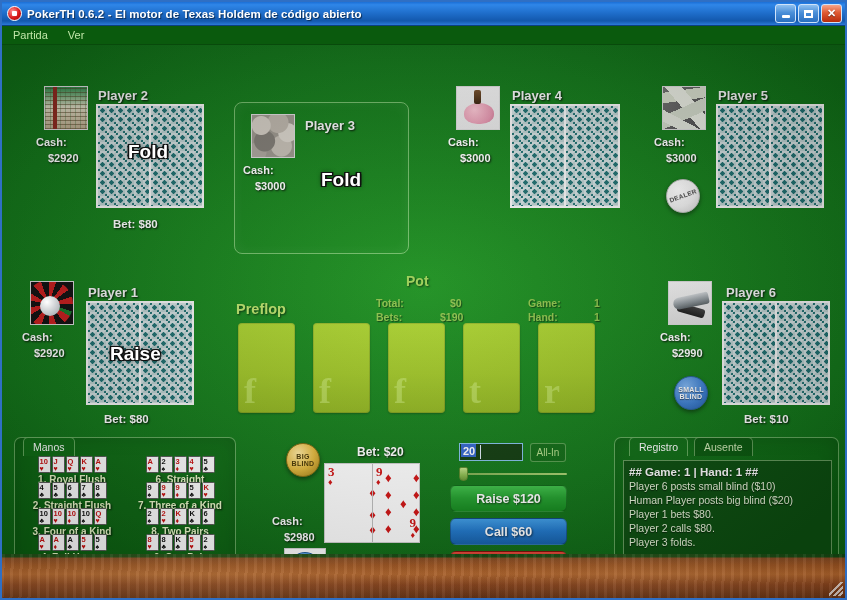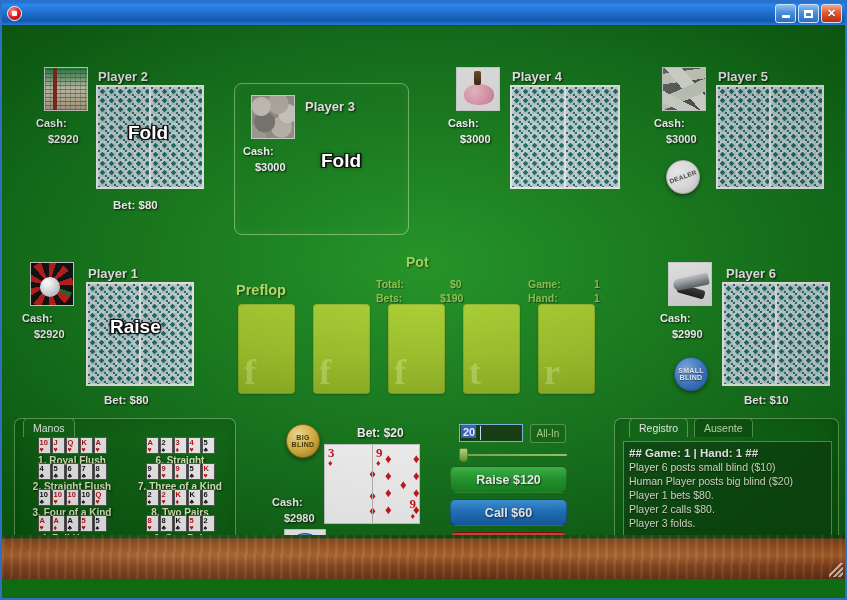--- a/index.html
+++ b/index.html
@@ -511,33 +511,38 @@
     cursor:pointer;
   }
 </style>
 </head>
 <body>
 
 <div id="app-window">
 
   <div id="title-bar">
     <div id="app-icon"></div>
+    <div id="title-text">PokerTH 0.6.2 - El motor de Texas Holdem de código abierto</div>
     <div id="win-buttons">
       <div class="win-btn minimize">
           <span class="glyph"></span>
         </div>
       <div class="win-btn maximize">
           <span class="glyph"></span>
         </div>
       <div class="win-btn close">
           <span class="glyph">✕</span>
         </div>
     </div>
   </div>
 
+  <div id="menu-bar">
+    <div class="menu-item">Partida</div>
+    <div class="menu-item">Ver</div>
+  </div>
 
   <div id="felt">
 
     <div class="player-panel" style="left:14px; top:27px; width:200px; height:155px;">
       <div class="pp-inner">
         <div class="pp-avatar av-circuit" style="left:20px; top:8px;"></div>
         <div class="pp-name" style="left:74px; top:10px;">Player 2</div>
         <div class="pp-cashlabel" style="left:12px; top:58px;">Cash:</div>
         <div class="pp-cashvalue" style="left:24px; top:74px;">$2920</div>
         <div class="card-backs" style="left:72px; top:26px; width:108px; height:104px;">
@@ -595,21 +600,21 @@
     <div class="player-panel" style="left:10px; top:212px; width:195px; height:165px;">
       <div class="pp-inner">
         <div class="pp-avatar av-roulette" style="left:10px; top:18px;"></div>
         <div class="pp-name" style="left:68px; top:22px;">Player 1</div>
         <div class="pp-cashlabel" style="left:2px; top:68px;">Cash:</div>
         <div class="pp-cashvalue" style="left:14px; top:84px;">$2920</div>
         <div class="card-backs" style="left:66px; top:38px; width:108px; height:104px;">
           <div class="cb-half"></div>
             <div class="cb-half"></div>
         </div>
-        <div class="pp-action" style="left:90px; top:72px;text-align:center;">Raise</div>
+        <div class="pp-action" style="left:90px; top:80px;text-align:center;">Raise</div>
         <div class="pp-bet" style="left:84px; top:150px;">Bet: $80</div>
       </div>
     </div>
 
     <div class="player-panel" style="left:650px; top:212px; width:190px; height:168px;">
       <div class="pp-inner">
         <div class="pp-avatar av-knife" style="left:8px; top:18px;"></div>
         <div class="pp-name" style="left:66px; top:22px;">Player 6</div>
         <div class="pp-cashlabel" style="left:0px; top:68px;">Cash:</div>
         <div class="pp-cashvalue" style="left:12px; top:84px;">$2990</div>

